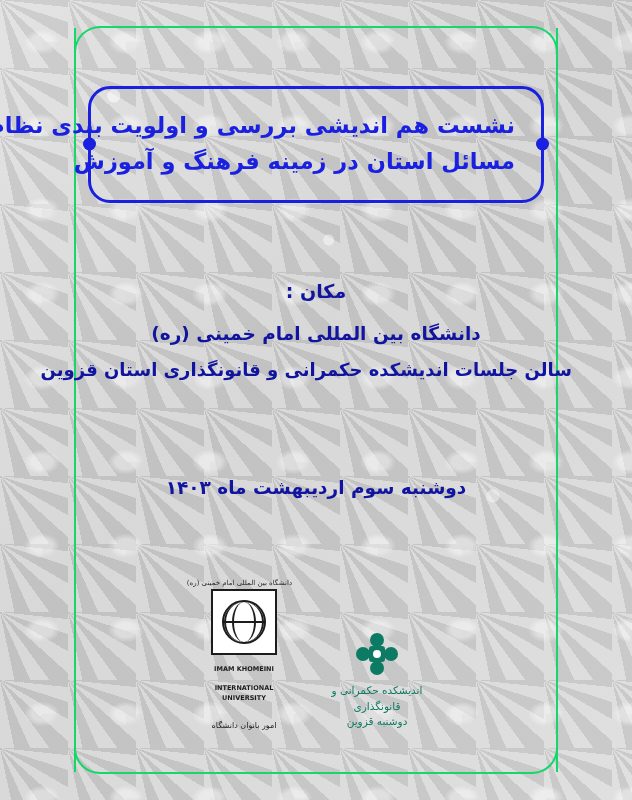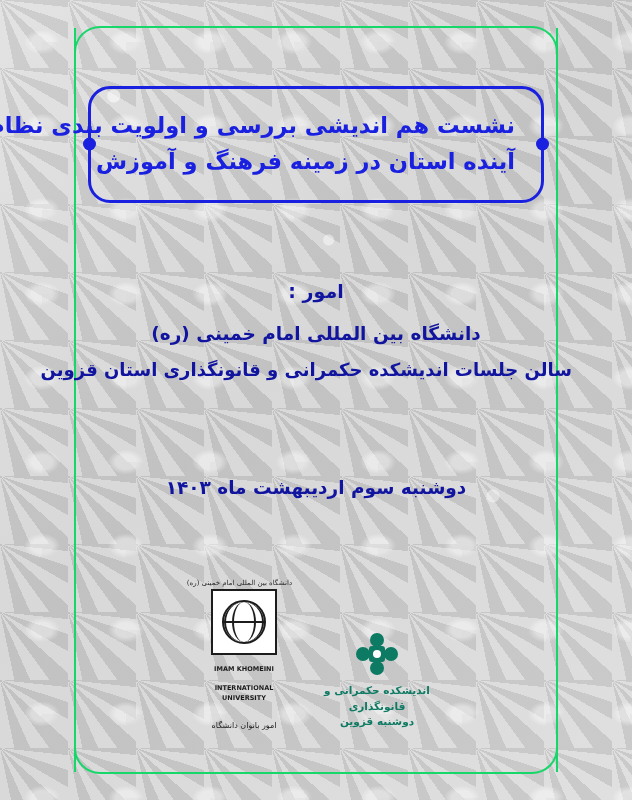--- a/index.html
+++ b/index.html
@@ -133,41 +133,41 @@
   }
   .ikiu-en{font-size:6.5px;color:#1c1c1c;line-height:1.45;margin-top:10px;font-weight:bold;}
   .ikiu-fa{font-size:8px;color:#1c1c1c;margin-top:18px;}
 
   .logo-think{width:118px;}
   .think-mark{
     width:54px;height:54px;margin:0 auto 2px;
     display:flex;align-items:center;justify-content:center;
   }
   .think-fa{
-    font-size:10.5px;color:#0d7a63;font-weight:bold;line-height:1.5;
+    font-size:10.5px;color:#0d7a63;font-weight:normal;line-height:1.5;
     direction:rtl;
   }
 </style>
 </head>
 <body>
 
 <div class="poster">
   <div class="ornament"></div>
 
   <div class="frame"></div>
 
   <div class="title-box">
     <span class="dot right"></span>
     <span class="dot left"></span>
     <div class="title-line">نشست هم اندیشی بررسی و اولویت بندی نظام</div>
-    <div class="title-line">آینده استان  در زمینه فرهنگ و آموزش</div>
+    <div class="title-line">مسائل استان  در زمینه فرهنگ و آموزش</div>
   </div>
 
   <div class="body-block block-venue">
-    <div class="lbl">امور :</div>
+    <div class="lbl">مکان :</div>
     <div class="ln">دانشگاه بین المللی امام خمینی (ره)</div>
     <div class="ln small">سالن جلسات اندیشکده حکمرانی و قانونگذاری استان قزوین</div>
   </div>
 
   <div class="body-block block-time">
     <div class="ln">دوشنبه سوم اردیبهشت ماه ۱۴۰۳</div>
   </div>
 
   <div class="logos">
 

